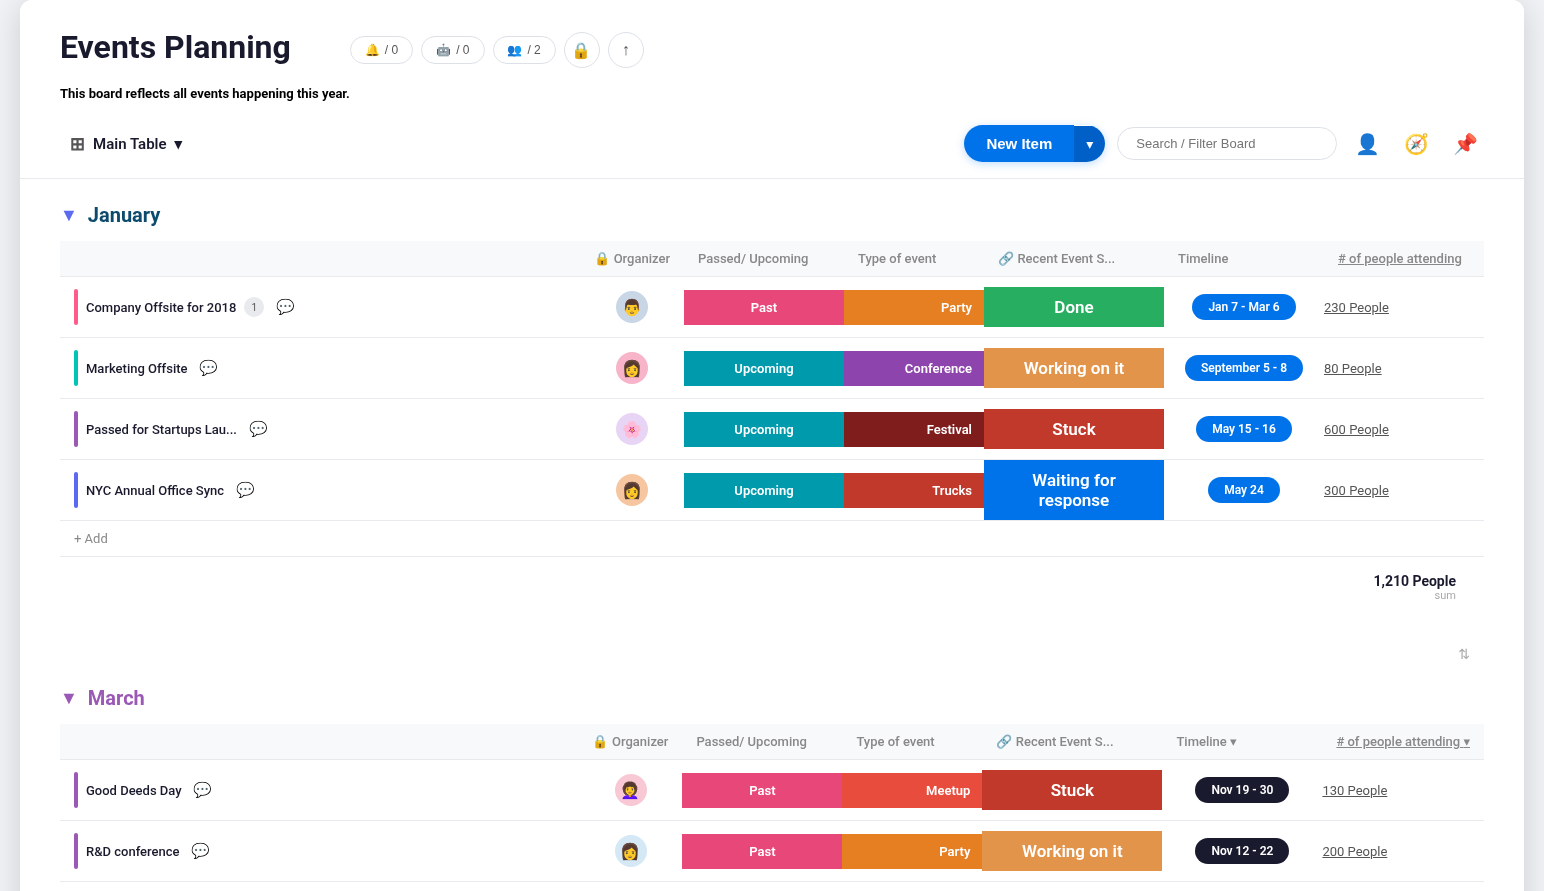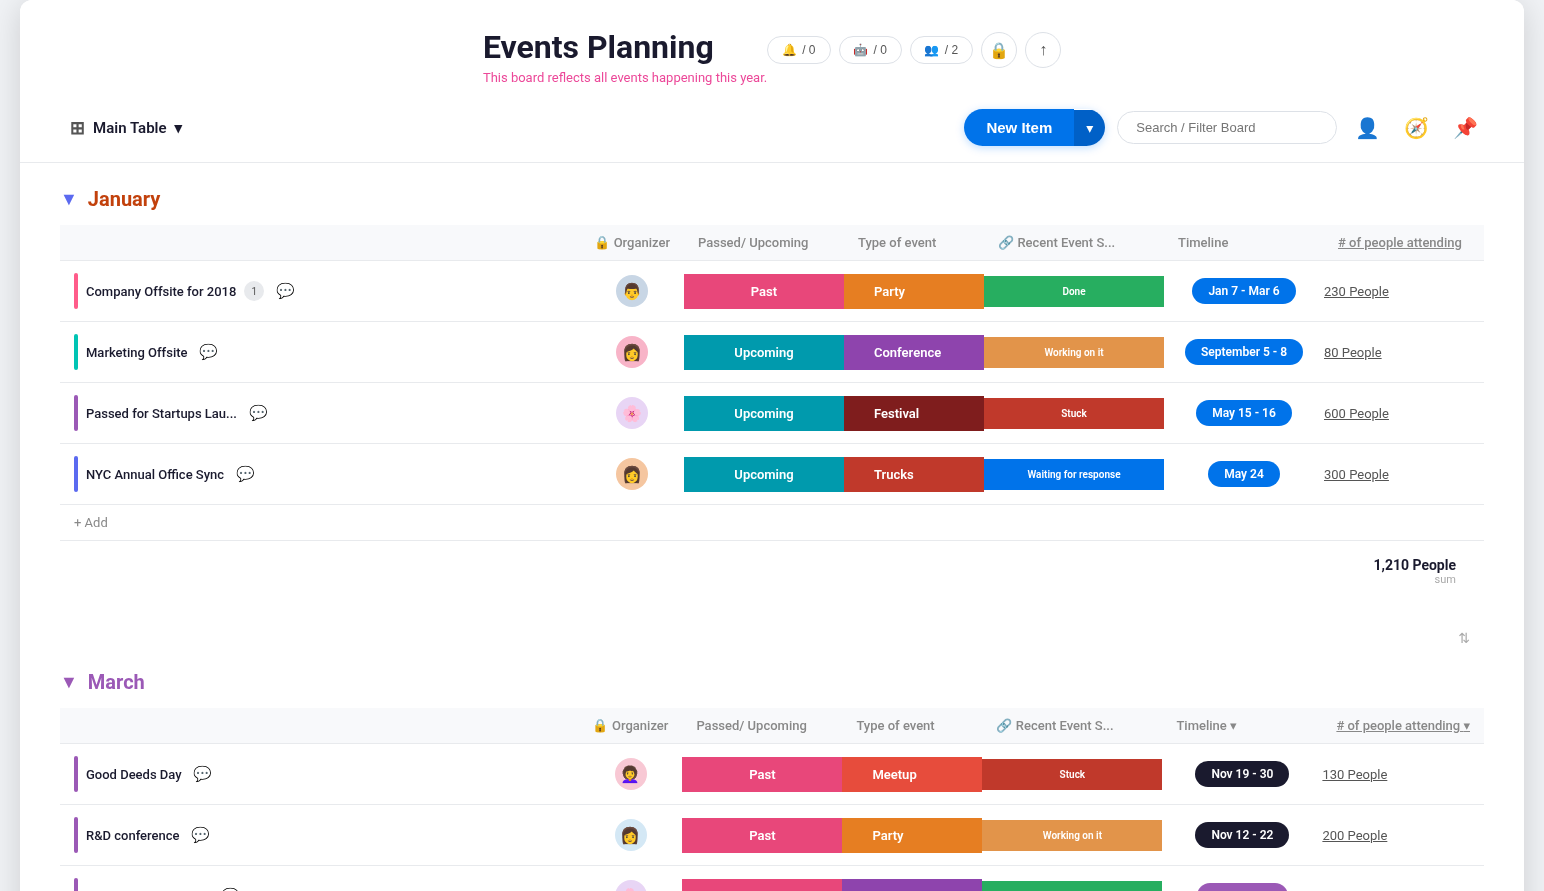--- a/index.html
+++ b/index.html
@@ -22,32 +22,33 @@
       flex-direction: column;
     }
     
     .header {
       padding: 28px 40px 0 40px;
       background: #fff;
     }
     .header-top {
       display: flex;
       align-items: flex-start;
-      justify-content: center;
+      justify-content: flex-start;
       margin-bottom: 8px;
     }
     .board-title {
       font-size: 32px;
       font-weight: 700;
       color: #1a1a2e;
     }
     .board-subtitle {
       font-size: 13px;
-      color: #ec4899;
-      margin-top: 4px;
+      color: #000000;
+      margin-top: 20px;
+      font-weight: bold;
     }
     .header-icons {
       display: flex;
       align-items: center;
       gap: 8px;
       margin-top: 4px;
     }
     .header-icon-btn {
       border: 1.5px solid #dde1e7;
       border-radius: 20px;
@@ -160,21 +161,21 @@
       margin-bottom: 14px;
     }
     .group-chevron {
       font-size: 18px;
       cursor: pointer;
     }
     .group-title {
       font-size: 20px;
       font-weight: 700;
     }
-    .group-title.january { color: #c2410c; }
+    .group-title.january { color: #0c4a6e; }
     .group-title.february { color: #9b59b6; }
 
     
     .data-table {
       width: 100%;
       border-collapse: collapse;
       font-size: 13px;
     }
     .data-table th {
       background: #f8f9fb;
@@ -245,37 +246,37 @@
       font-weight: 600;
       color: #fff;
       width: 100%;
       text-align: center;
     }
     .bg-teal { background: #009aad; }
     .bg-magenta { background: #e8477a; }
 
     .type-badge {
       display: inline-block;
-      padding: 10px 30px;
+      padding: 10px 12px;
       font-size: 13px;
       font-weight: 600;
       color: #fff;
       width: 100%;
-      text-align: left;
+      text-align: right;
     }
     .bg-meetup { background: #e74c3c; }
     .bg-conference { background: #8e44ad; }
     .bg-party { background: #e67e22; }
     .bg-festival { background: #7f1d1d; }
     .bg-trucks { background: #c0392b; }
 
     .event-status-badge {
       display: inline-block;
       padding: 10px 16px;
-      font-size: 10px;
+      font-size: 17px;
       font-weight: 600;
       color: #fff;
       width: 100%;
       text-align: center;
     }
     .bg-green { background: #27ae60; }
     .bg-working { background: #e2944a; }
     .bg-stuck { background: #c0392b; }
     .bg-waiting { background: #0073ea; }
 

